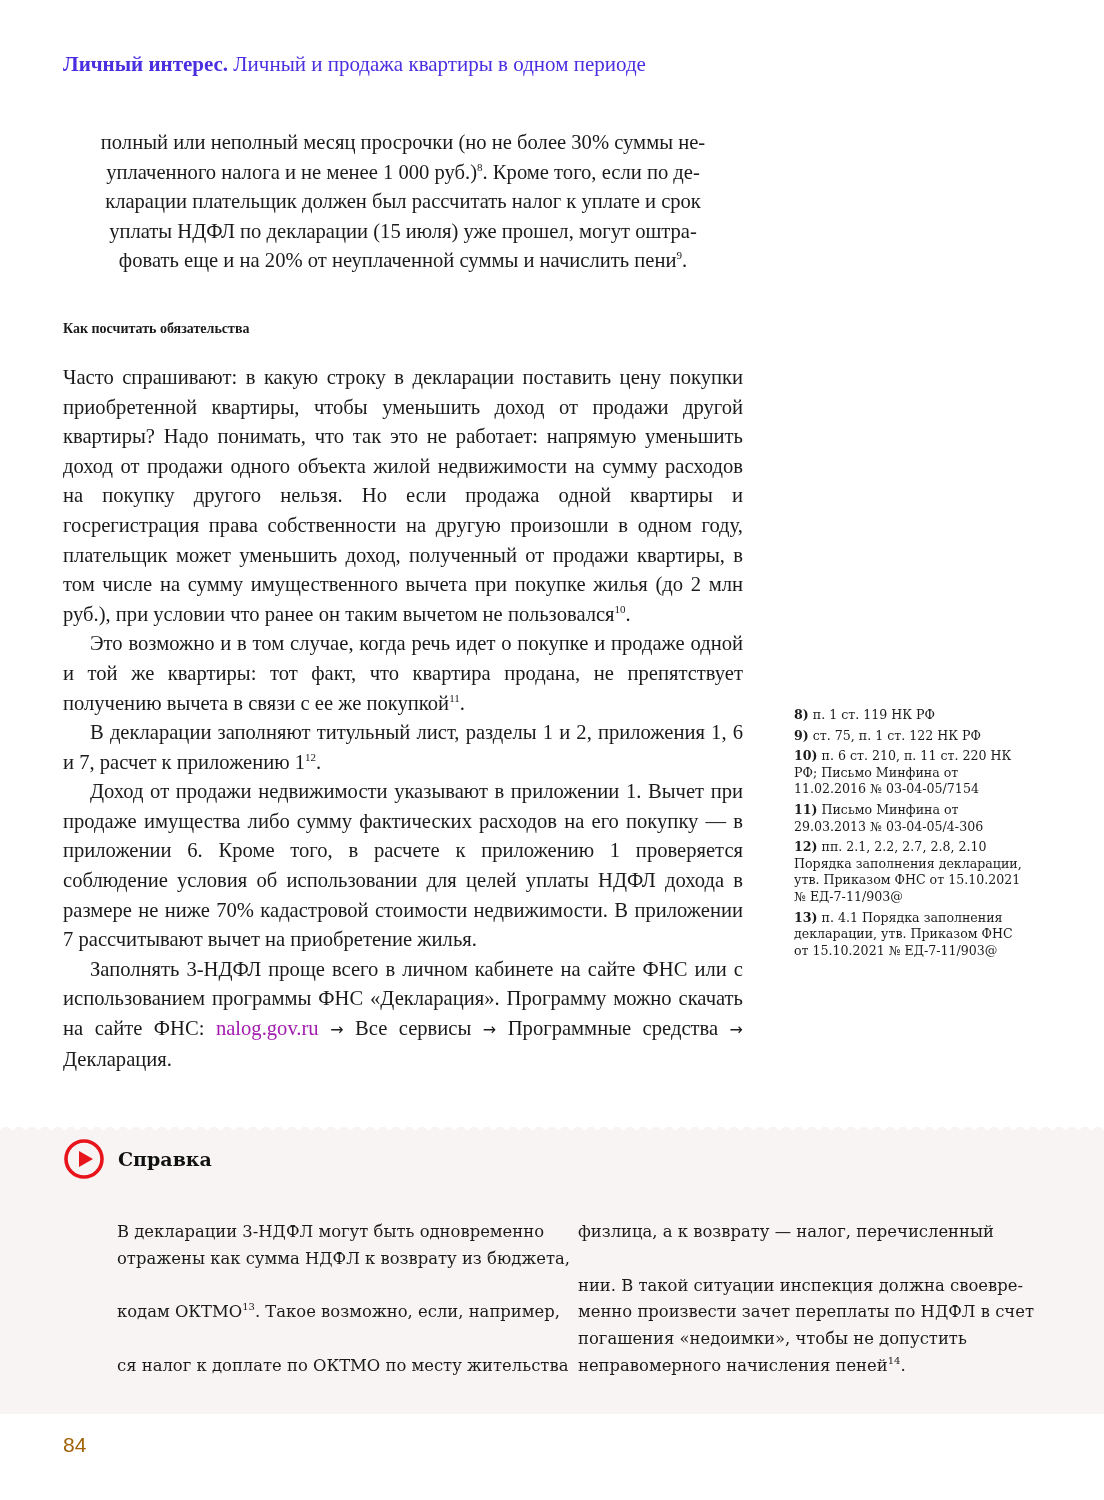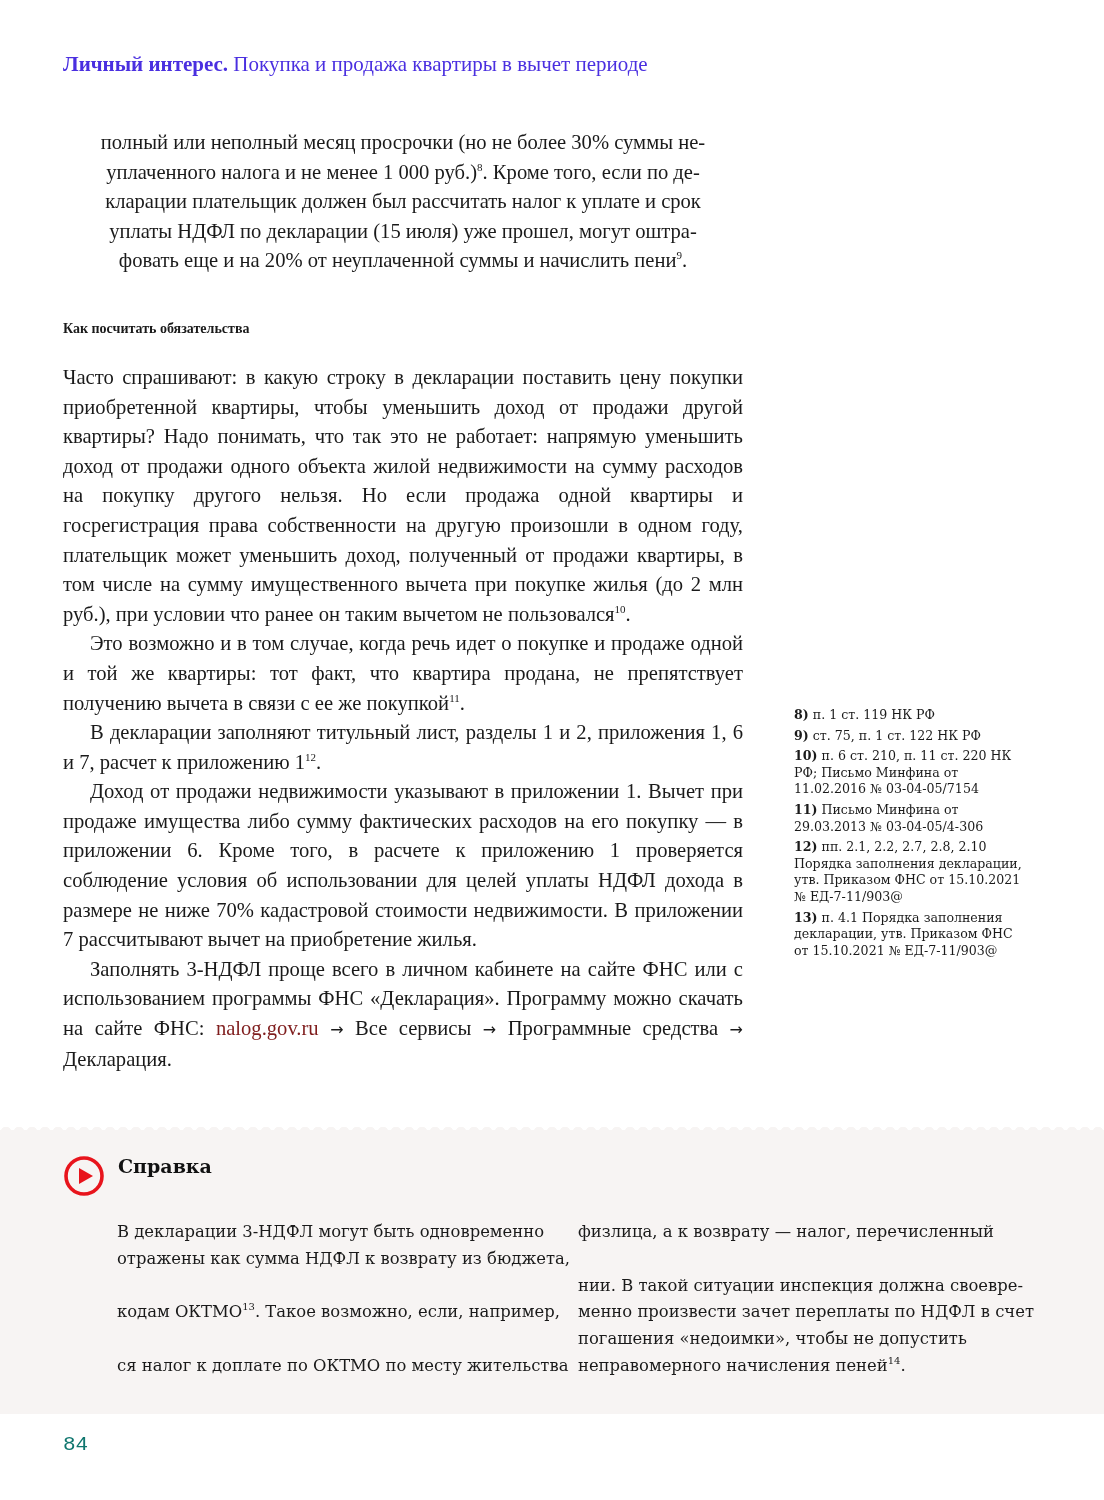--- a/index.html
+++ b/index.html
@@ -19,64 +19,64 @@
     text-align: justify; hyphens: manual;
   }
   .main p { margin: 0; }
   .main p.indent { text-indent: 27px; }
   .main sup { font-size: 11px; line-height: 0; vertical-align: 8px; }
   .h2 {
     font-family: Liberation Serif, serif; font-weight: 700;
     font-size: 14px; line-height: 28px; margin: 39px 0 20px 0 !important;
     text-align: left;
   }
-  .link { color: #7f1d1d; }
+  .link { color: #a21caf; }
   .arrow { font-family: "DejaVu Sans", sans-serif; font-size: 16px; }
 
   .footnotes {
     position: absolute; left: 794px; top: 707px; width: 230px;
     font-family: "DejaVu Serif", serif; font-size: 12.6px; line-height: 16.6px;
     color: #1a1a1a;
   }
   .fn { margin: 0 0 4px 0; }
   .fn b { font-weight: 700; }
 
   .info-box {
     position: absolute; left: 0; top: 1130px; width: 1104px; height: 284px;
     background: #f7f4f3;
   }
   .scallop {
     position: absolute; left: 0; top: -6px; width: 1104px; height: 8px;
     background-image: radial-gradient(circle at 6px 8px, #f7f4f3 5px, transparent 5.5px);
     background-size: 13px 8px; background-repeat: repeat-x;
   }
-  .info-header { position: absolute; left: 63px; top: 25px; display: flex; }
+  .info-header { position: absolute; left: 63px; top: 8px; display: flex; align-items: center; }
   .play-icon { width: 42px; height: 42px; display: block; }
   .info-title {
     margin-left: 13px; font-family: "DejaVu Serif", serif; font-weight: 700;
     font-size: 19px; color: #111;
   }
   .info-col {
     position: absolute; top: 89px; width: 432px;
     font-family: "DejaVu Serif", serif; font-size: 16.4px; line-height: 26.8px;
     color: #1a1a1a; white-space: nowrap;
   }
   .info-col sup { font-size: 10px; line-height: 0; vertical-align: 7px; }
   .col-left { left: 117px; }
   .col-right { left: 578px; }
   .page-number {
     position: absolute; left: 63px; top: 1433px;
-    font-family: Liberation Mono, monospace; font-size: 21px; color: #0f766e;
+    font-family: Liberation Sans, sans-serif; font-size: 21px; color: #a16207;
   }
 </style>
 </head>
 <body>
 
 <div class="running-head">
-  <b>Личный интерес.</b><span> Покупка и продажа квартиры в вычет периоде</span>
+  <b>Личный интерес.</b><span> Личный и продажа квартиры в одном периоде</span>
 </div>
 
 <div class="main">
   <p style="text-align:center;">
     <span>полный или неполный месяц просрочки (но не более 30% суммы не-</span><br>
     <span>уплаченного налога и не менее 1 000 руб.)</span><sup>8</sup><span>. Кроме того, если по де-</span><br>
     <span>кларации плательщик должен был рассчитать налог к уплате и срок</span><br>
     <span>уплаты НДФЛ по декларации (15 июля) уже прошел, могут оштра-</span><br>
     <span>фовать еще и на 20% от неуплаченной суммы и начислить пени</span><sup>9</sup><span>.</span>
   </p>

